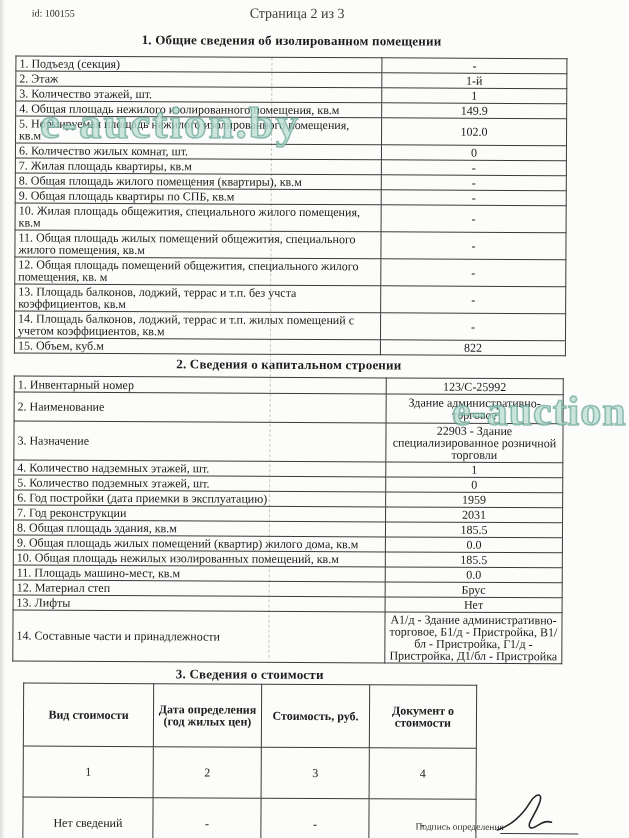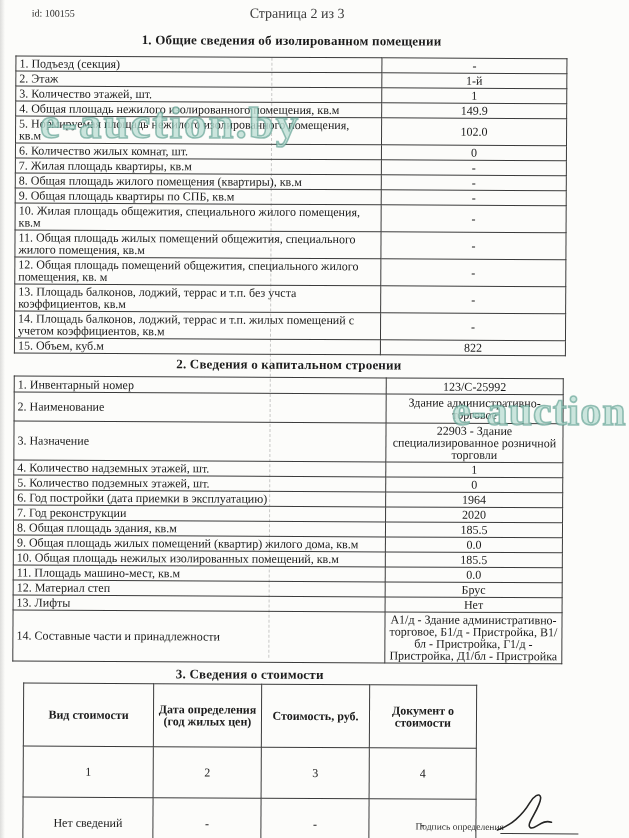--- a/index.html
+++ b/index.html
@@ -157,25 +157,25 @@
         <tr class="h12">
             <td>4. Количество надземных этажей, шт.</td>
             <td class="val">1</td>
           </tr>
         <tr class="h12">
             <td>5. Количество подземных этажей, шт.</td>
             <td class="val">0</td>
           </tr>
         <tr class="h12">
             <td>6. Год постройки (дата приемки в эксплуатацию)</td>
-            <td class="val">1964</td>
+            <td class="val">1959</td>
           </tr>
         <tr class="h12">
             <td>7. Год реконструкции</td>
-            <td class="val">2020</td>
+            <td class="val">2031</td>
           </tr>
         <tr class="h12">
             <td>8. Общая площадь здания, кв.м</td>
             <td class="val">185.5</td>
           </tr>
         <tr class="h12">
             <td>9. Общая площадь жилых помещений (квартир) жилого дома, кв.м</td>
             <td class="val">0.0</td>
           </tr>
         <tr class="h12">

